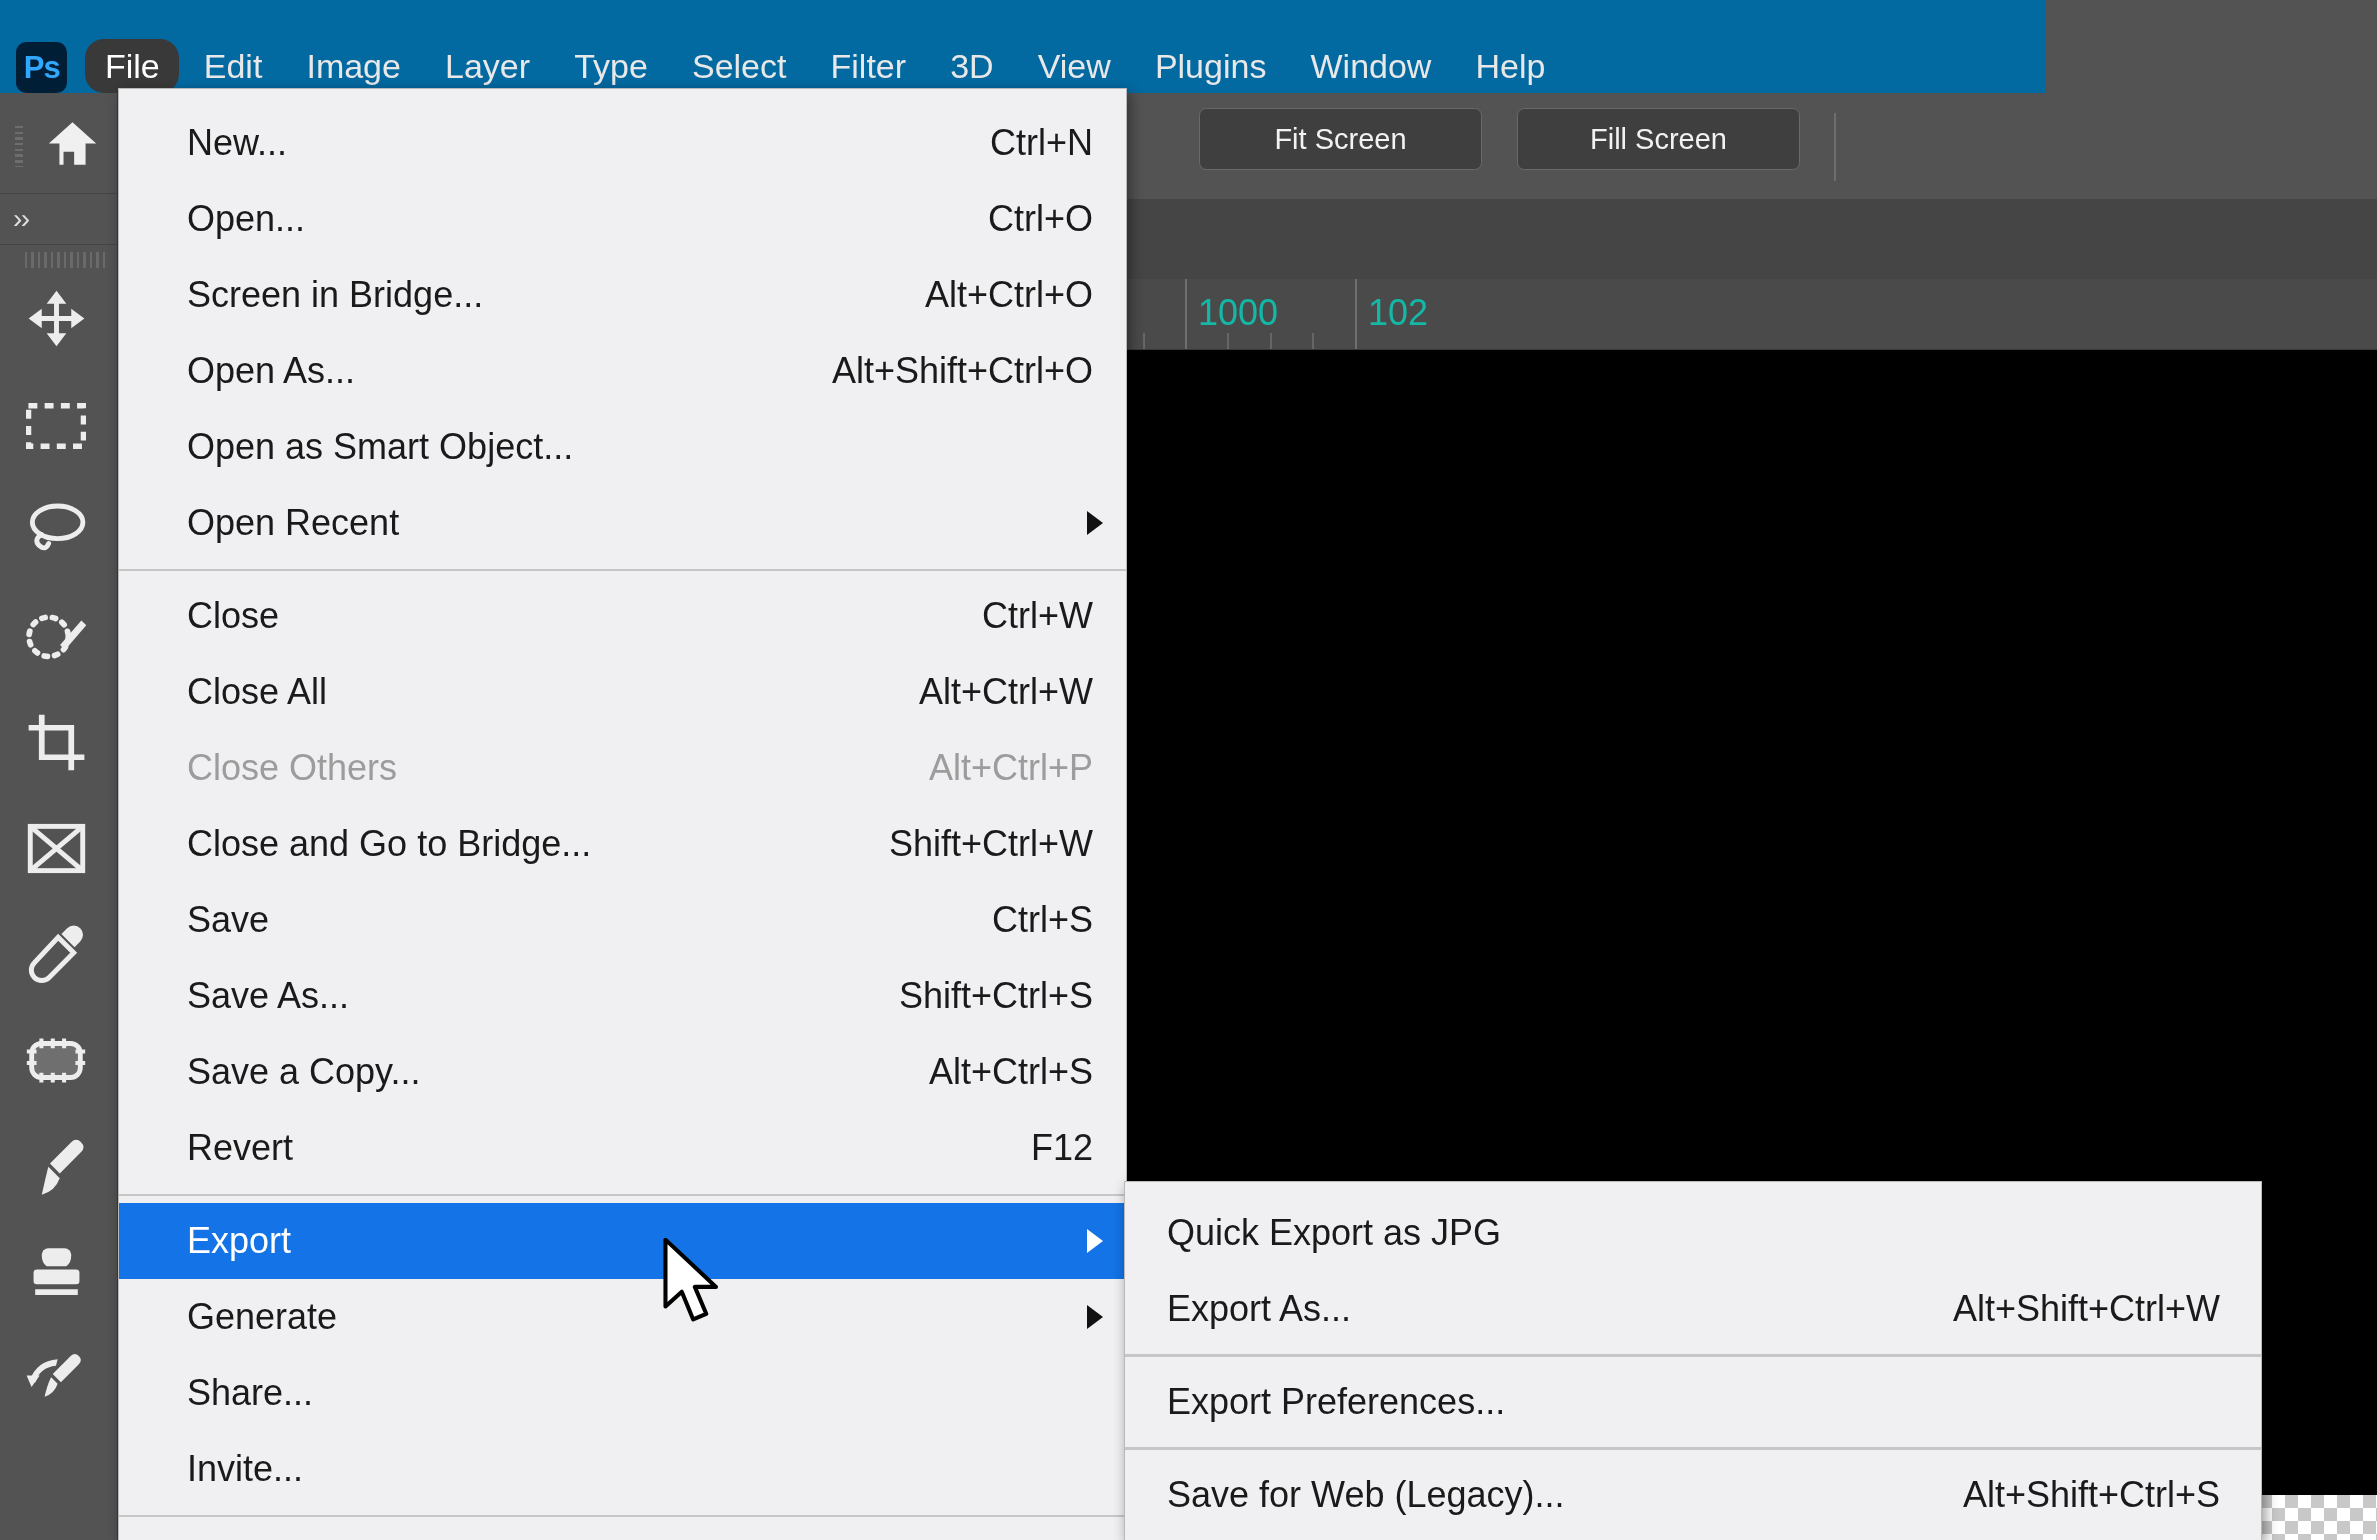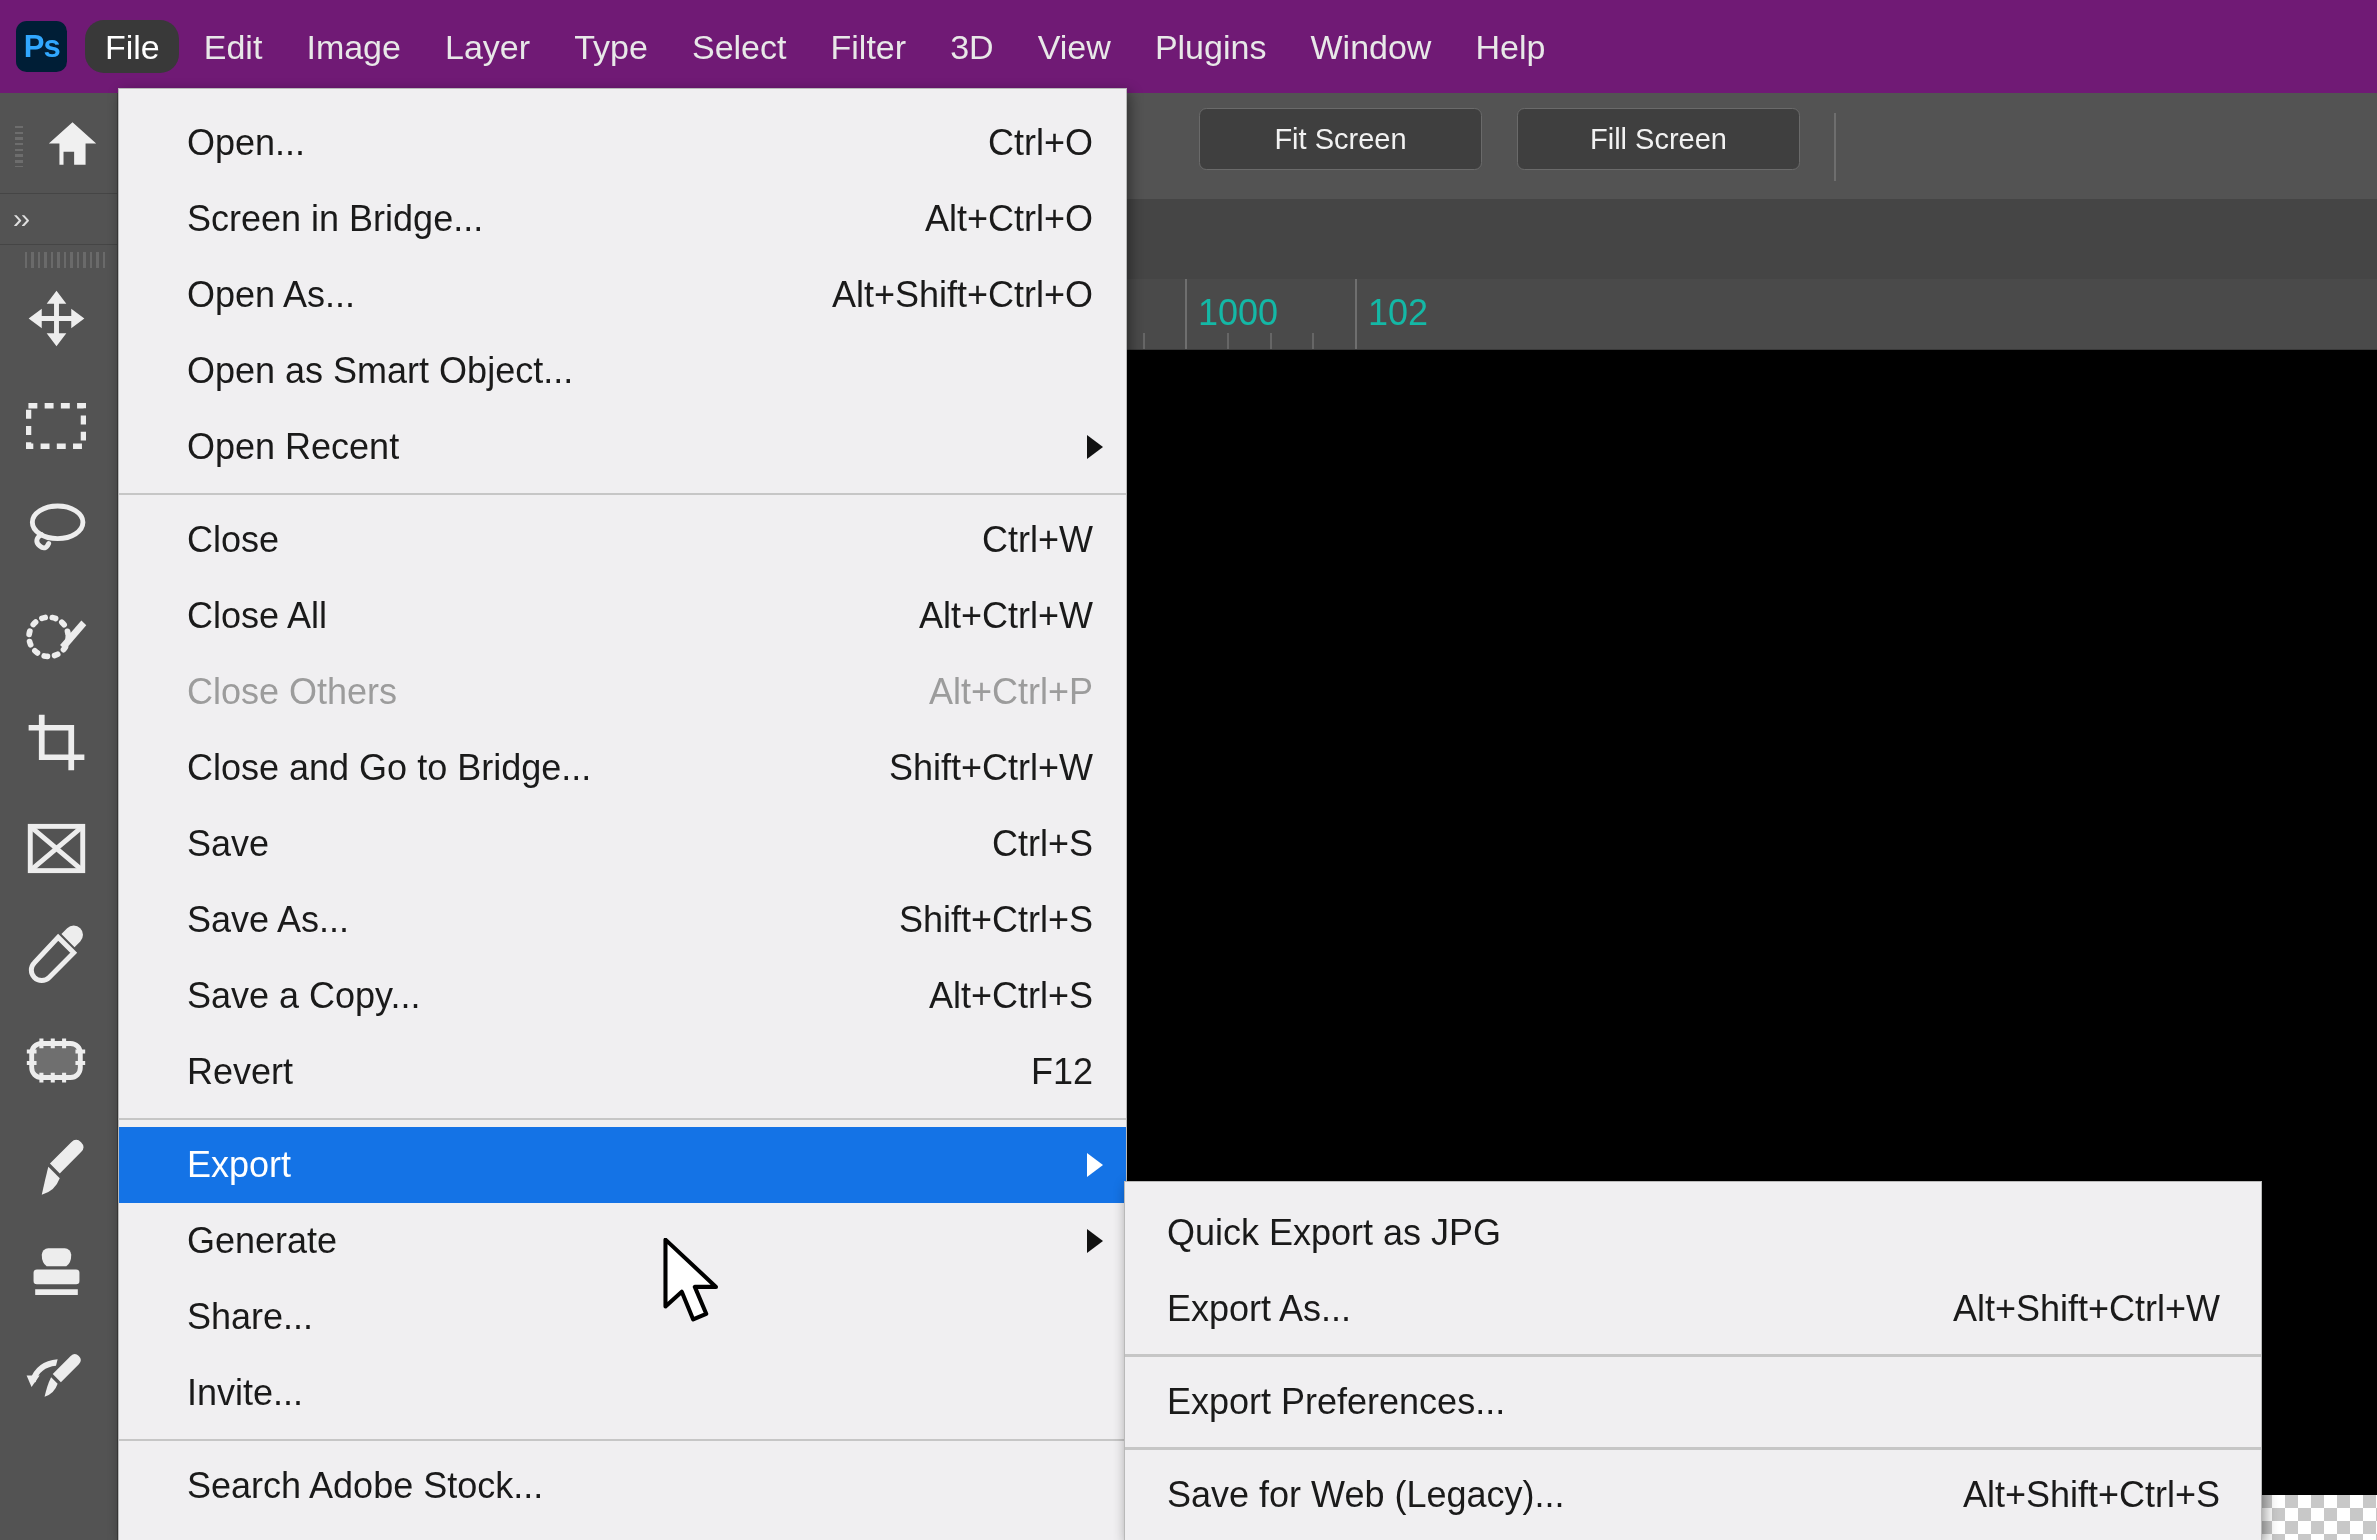--- a/index.html
+++ b/index.html
@@ -12,23 +12,23 @@
   #app {
     position: relative;
     width: 2377px; height: 1541px;
     overflow: hidden;
     background: #535353;
   }
 
   
   .menubar {
     position: absolute; top: 0; left: 0;
-    width: 2377px; height: 93px;
-    background: #701a75;
-    display: flex; align-items: center;
+    width: 2046px; height: 93px;
+    background: #0369a1;
+    display: flex; align-items: flex-end;
     z-index: 30;
   }
   .ps-logo {
     width: 51px; height: 51px;
     margin-left: 16.3px; margin-right: 18px;
     border-radius: 10.6px;
     background: #001e36;
     display: flex; align-items: center; justify-content: center;
     color: #31a8ff;
     font-size: 31px; font-weight: bold;
@@ -474,20 +474,24 @@
     <div class="menu-item">View</div>
     <div class="menu-item">Plugins</div>
     <div class="menu-item">Window</div>
     <div class="menu-item">Help</div>
   </div>
 
   <div class="menu-panel" id="file-menu">
     <div style="height:16.3px"></div>
 
     <div class="mrow">
+      <span class="lbl">New...</span>
+      <span class="sc">Ctrl+N</span>
+    </div>
+    <div class="mrow">
       <span class="lbl">Open...</span>
       <span class="sc">Ctrl+O</span>
     </div>
     <div class="mrow">
       <span class="lbl">Screen in Bridge...</span>
       <span class="sc">Alt+Ctrl+O</span>
     </div>
     <div class="mrow">
       <span class="lbl">Open As...</span>
       <span class="sc">Alt+Shift+Ctrl+O</span>

